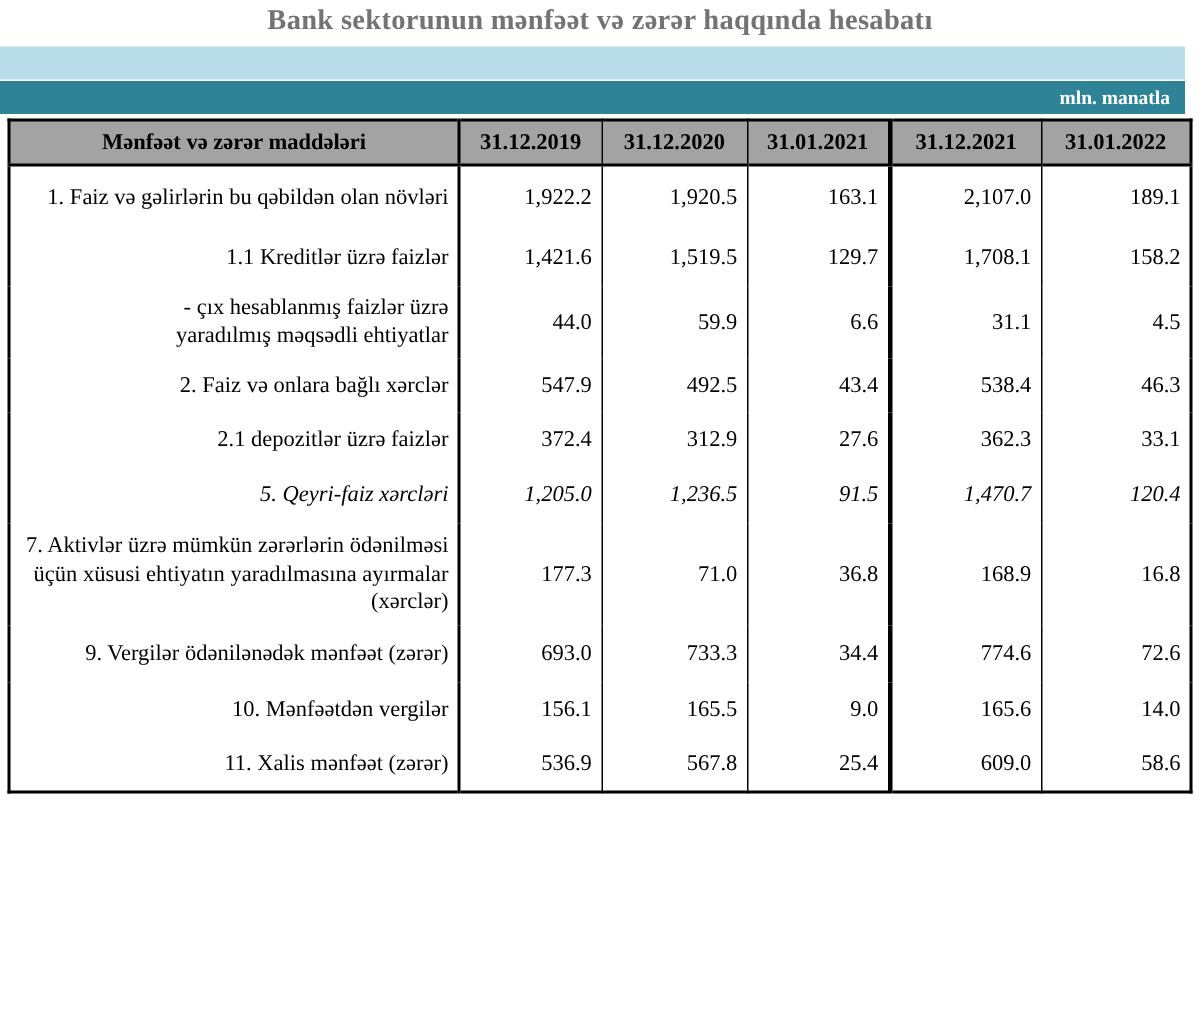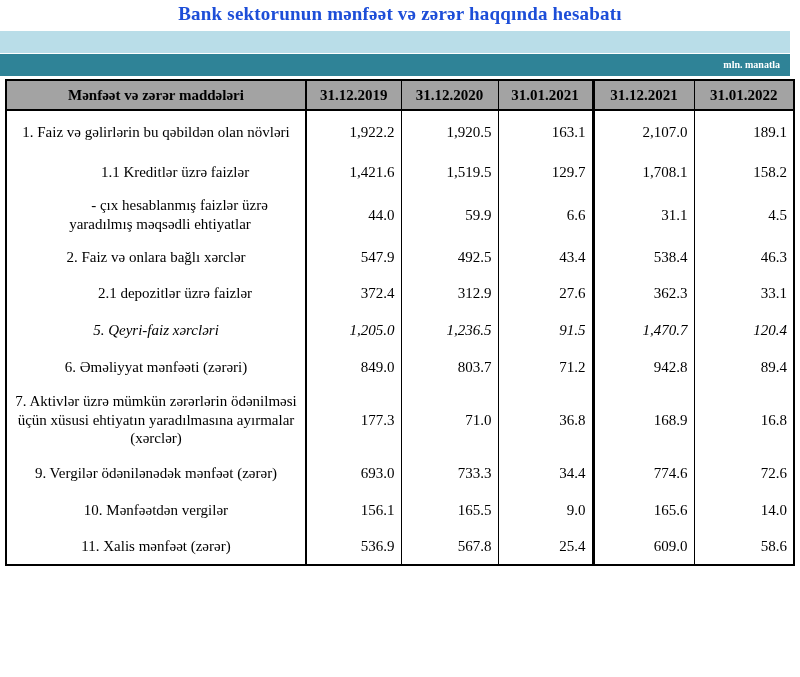--- a/index.html
+++ b/index.html
@@ -10,36 +10,36 @@
     background: #ffffff;
     font-family: "Liberation Serif", serif;
     color: #000;
     overflow: hidden;
   }
   .title {
     margin: 3px 0 6px 0;
     text-align: center;
     font-size: 19px;
     font-weight: bold;
-    color: #1d4ed8;
+    color: #737373;
     letter-spacing: 0.2px;
   }
   .band-light {
     width: 790px;
     height: 22px;
     background: #B9DDE8;
     margin-bottom: 1px;
   }
   .band-teal {
     width: 790px;
     height: 22px;
     background: #2F8397;
     color: #ffffff;
     font-weight: bold;
-    font-size: 10px;
+    font-size: 13px;
     text-align: right;
     line-height: 22px;
     padding-right: 10px;
     margin-bottom: 3px;
   }
   table.report {
     margin-left: 5px;
     width: 788px;
     border-collapse: collapse;
     table-layout: fixed;
@@ -51,21 +51,21 @@
     padding: 2px 6px;
   }
   thead th {
     background: #a3a3a3;
     font-weight: bold;
     border-bottom: 2px solid #000;
     height: 30px;
     text-align: center;
   }
   td.num { text-align: right; padding-right: 10px; }
-  td.lab { text-align: center; padding-left: 8px; line-height: 1.25; }
+  td.lab { text-align: right; padding-left: 8px; line-height: 1.25; }
   td.lab.sub { padding-left: 44px; }
   td.lab.hang { padding-left: 14px; text-indent: 39px; }
   .c1 { border-left: 2px solid #000; }
   .c2 { border-left: 1px solid #000; }
   .c3 { border-left: 1px solid #000; }
   .c4 { border-left: 3px solid #000; }
   .c5 { border-left: 1px solid #000; }
 </style>
 </head>
 <body>
@@ -141,28 +141,20 @@
           <td class="num c5">33.1</td>
         </tr>
         <tr style="height: 37px; font-style: italic;">
           <td class="lab c0">5. Qeyri-faiz xərcləri</td>
           <td class="num c1">1,205.0</td>
           <td class="num c2">1,236.5</td>
           <td class="num c3">91.5</td>
           <td class="num c4">1,470.7</td>
           <td class="num c5">120.4</td>
         </tr>
-        <tr style="height: 37px;">
-          <td class="lab c0">6. Əməliyyat mənfəəti (zərəri)</td>
-          <td class="num c1">849.0</td>
-          <td class="num c2">803.7</td>
-          <td class="num c3">71.2</td>
-          <td class="num c4">942.8</td>
-          <td class="num c5">89.4</td>
-        </tr>
         <tr style="height: 68px;">
           <td class="lab c0">7. Aktivlər üzrə mümkün zərərlərin ödənilməsi üçün xüsusi ehtiyatın yaradılmasına ayırmalar (xərclər)</td>
           <td class="num c1">177.3</td>
           <td class="num c2">71.0</td>
           <td class="num c3">36.8</td>
           <td class="num c4">168.9</td>
           <td class="num c5">16.8</td>
         </tr>
         <tr style="height: 38px;">
           <td class="lab c0">9. Vergilər ödənilənədək mənfəət (zərər)</td>

